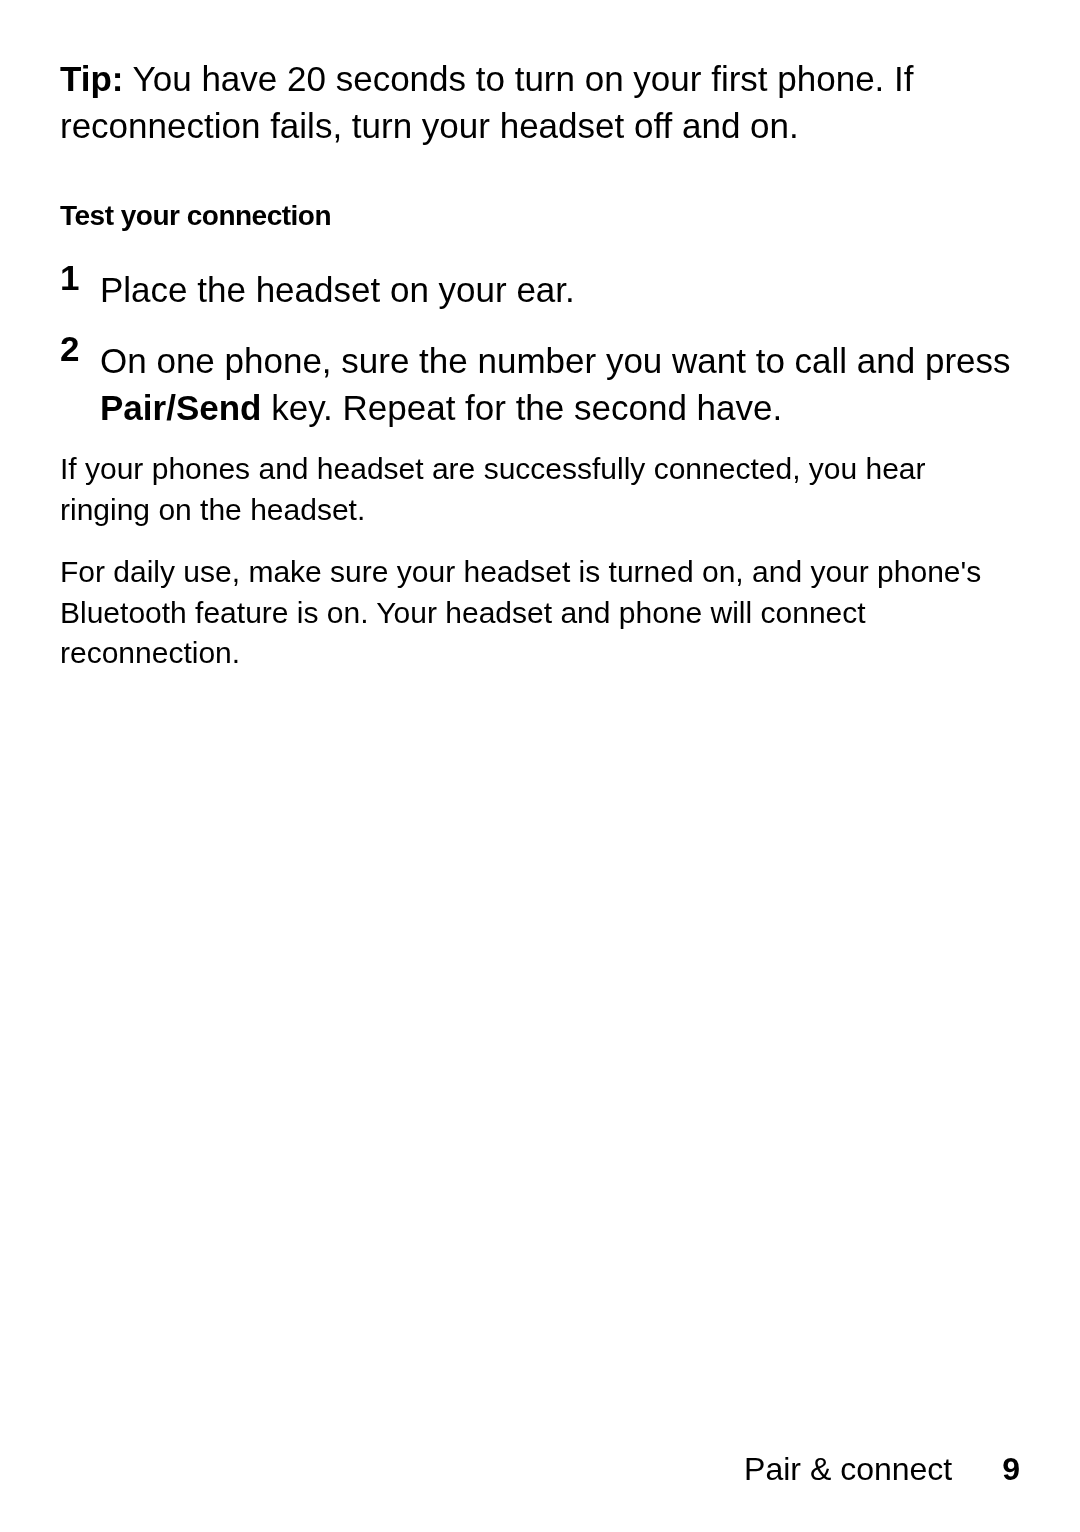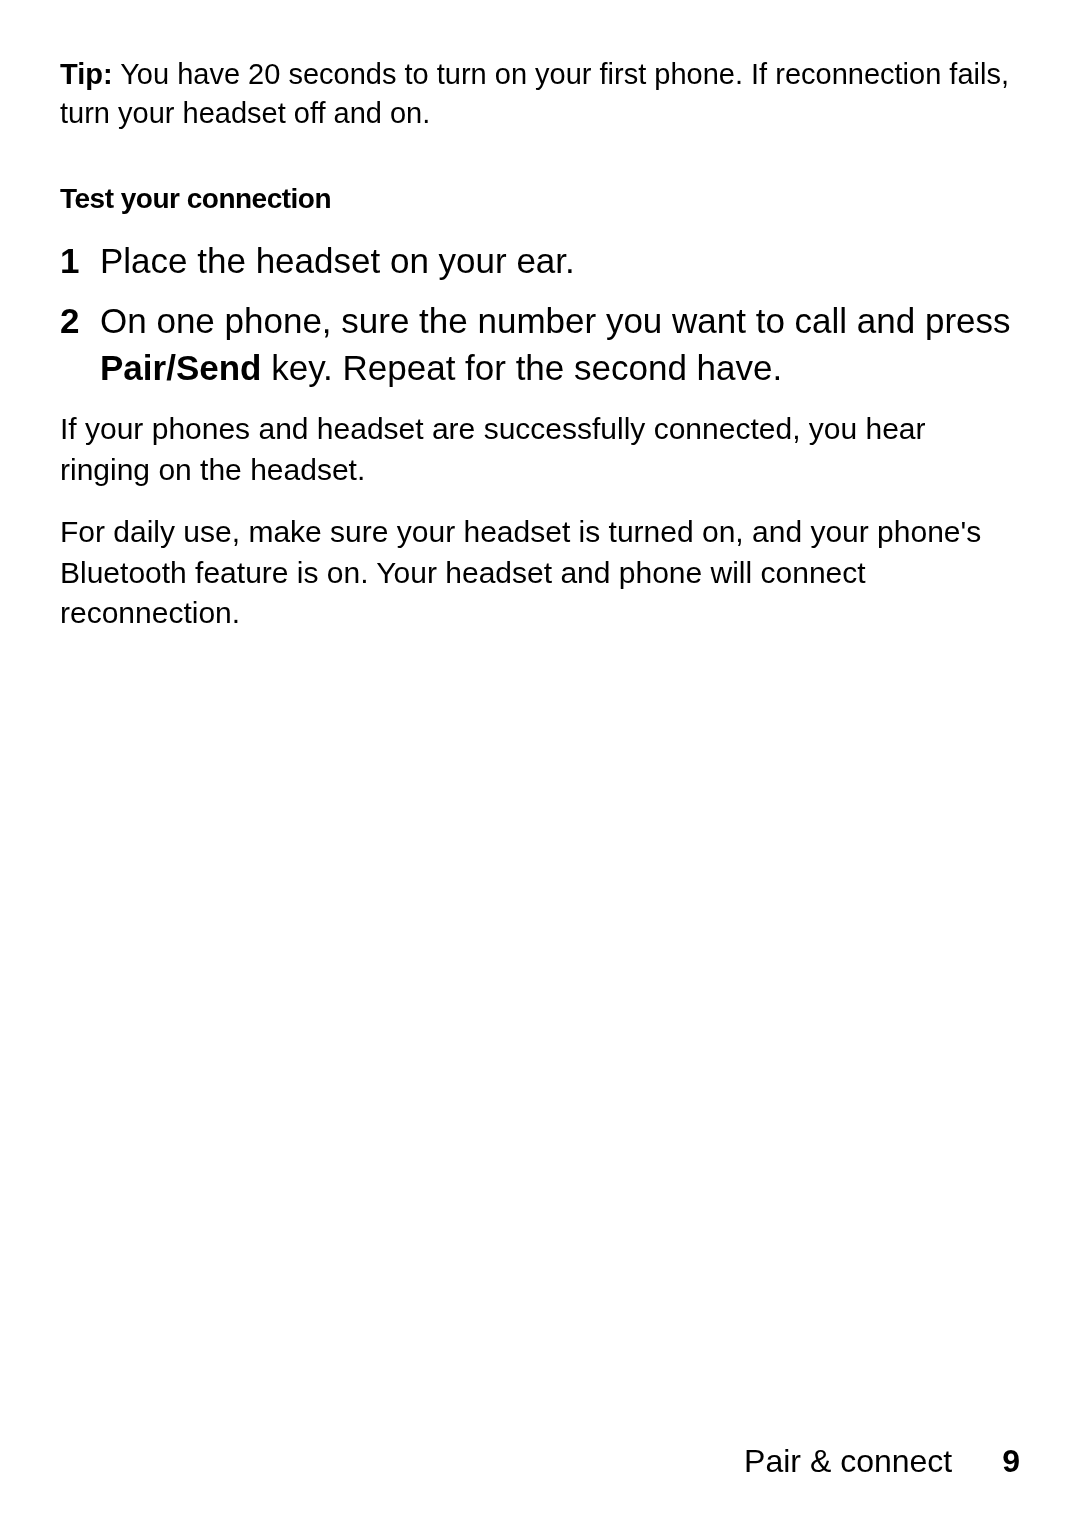--- a/index.html
+++ b/index.html
@@ -10,21 +10,21 @@
     body {
       width: 1080px;
       height: 1532px;
       background: #ffffff;
       font-family: Arial, Helvetica, sans-serif;
       color: #000000;
       position: relative;
       padding: 55px 60px 0 60px;
     }
     .tip-paragraph {
-      font-size: 29px;
+      font-size: 35px;
       line-height: 1.35;
       margin-bottom: 50px;
     }
     .tip-label {
       font-weight: bold;
     }
     .section-heading {
       font-family: Arial, Helvetica, sans-serif;
       font-weight: 900;
       font-size: 28px;
@@ -41,32 +41,33 @@
       line-height: 1.35;
       display: flex;
       margin-bottom: 12px;
     }
     .list-number {
       font-weight: bold;
       min-width: 40px;
     }
     .list-content {
       flex: 1;
+      margin-top: 12px;
     }
     .bold-inline {
       font-weight: bold;
     }
     .body-paragraph {
       font-size: 30px;
       line-height: 1.35;
       margin-bottom: 22px;
     }
     .footer {
       position: absolute;
-      bottom: 52px;
+      bottom: 44px;
       right: 60px;
       font-size: 32px;
       display: flex;
       align-items: baseline;
       gap: 50px;
     }
     .footer-section {
       font-weight: normal;
     }
     .footer-page {

